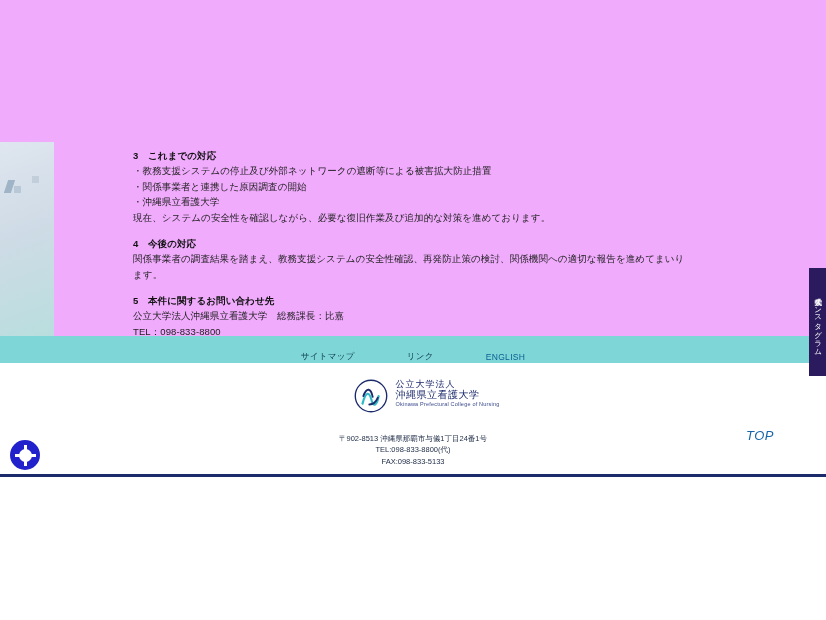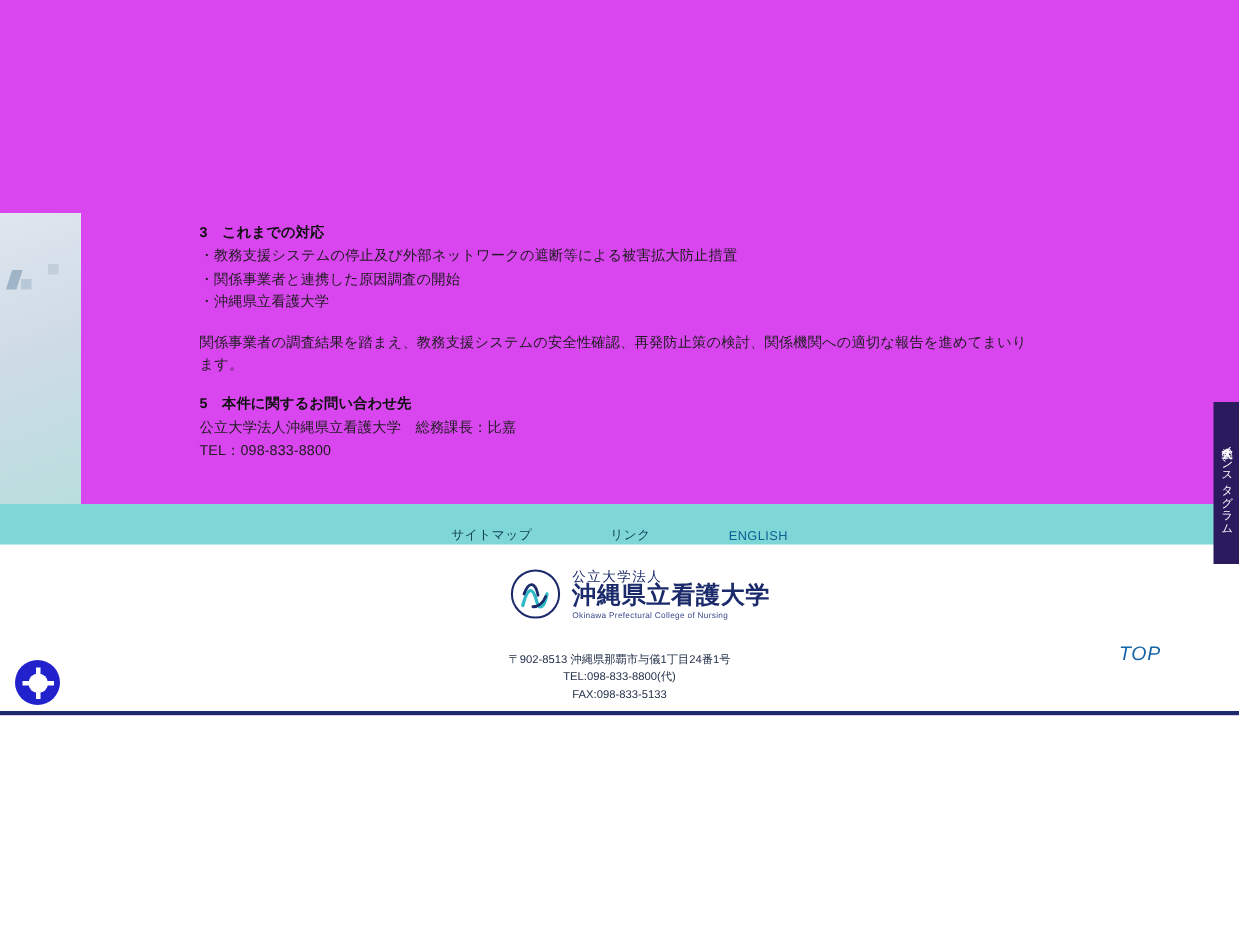--- a/index.html
+++ b/index.html
@@ -19,21 +19,21 @@
     height: 620px;
     background: #ffffff;
   }
   
   #viewport {
     position: absolute;
     left: 0;
     top: 0;
     width: 826px;
     height: 477px;
-    background: #d946ef;
+    background: #f0abfc;
     overflow: hidden;
   }
   
   #left-panel {
     position: absolute;
     left: 0;
     top: 142px;
     width: 54px;
     height: 194px;
     background: linear-gradient(160deg, #dfe6ef 0%, #cfdbe6 45%, #b9dede 100%);
@@ -134,23 +134,23 @@
   #logo-text {
     text-align: left;
     line-height: 1.15;
   }
   #logo-text .lt1 {
     font-size: 9px;
     color: #1b2a6b;
     letter-spacing: 1px;
   }
   #logo-text .lt2 {
-    font-size: 16px;
+    font-size: 10px;
     color: #1b2a6b;
-    font-weight: 700;
+    font-weight: 400;
     letter-spacing: 0.5px;
   }
   #logo-text .lt3 {
     font-size: 5.5px;
     color: #3b4a8c;
     letter-spacing: 0.2px;
   }
   #addr {
     margin-top: 20px;
     font-size: 7.5px;
@@ -256,21 +256,23 @@
       <span class="shape-a"></span>
       <span class="shape-b"></span>
       <span class="shape-c"></span>
     </div>
 
     <div id="article">
       <p class="sec-head">3　これまでの対応</p>
       <p>・教務支援システムの停止及び外部ネットワークの遮断等による被害拡大防止措置</p>
       <p>・関係事業者と連携した原因調査の開始</p>
       <p>・沖縄県立看護大学</p>
+      <p>現在、システムの安全性を確認しながら、必要な復旧作業及び追加的な対策を進めております。</p>
       <div class="gap"></div>
+      <p class="sec-head">4　今後の対応</p>
       <p>関係事業者の調査結果を踏まえ、教務支援システムの安全性確認、再発防止策の検討、関係機関への適切な報告を進めてまいります。</p>
       <div class="gap"></div>
       <p class="sec-head">5　本件に関するお問い合わせ先</p>
       <p>公立大学法人沖縄県立看護大学　総務課長：比嘉</p>
       <p>TEL：098-833-8800</p>
     </div>
 
     <div id="utility-bar">
       <a href="#">サイトマップ</a>
       <a href="#">リンク</a>

